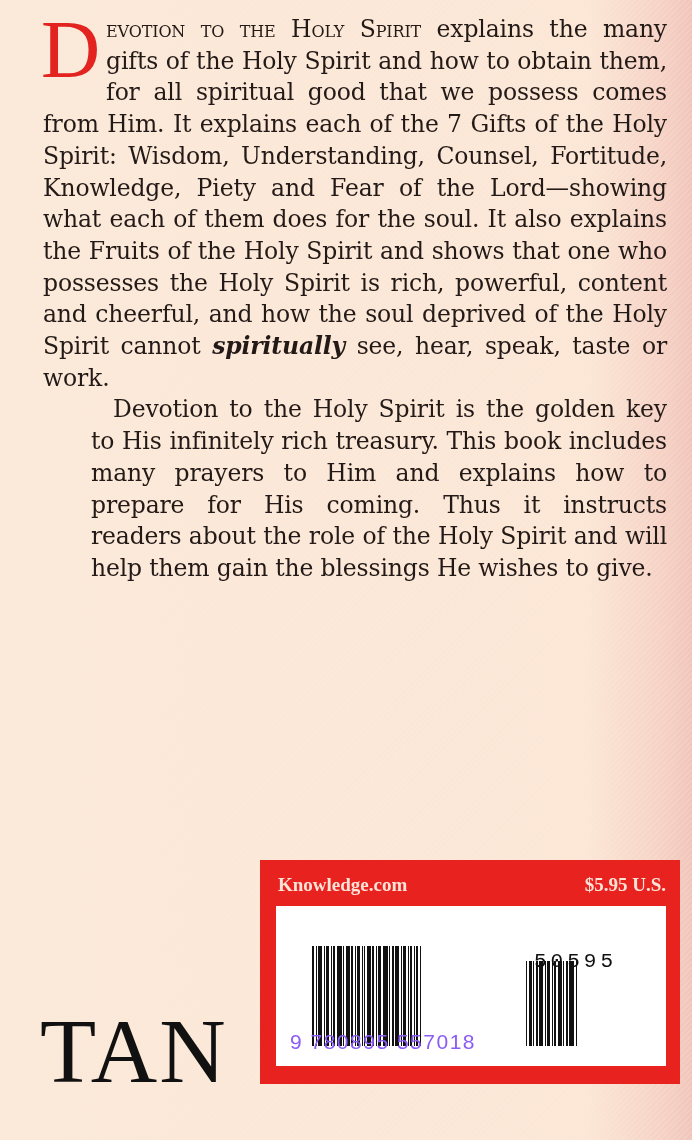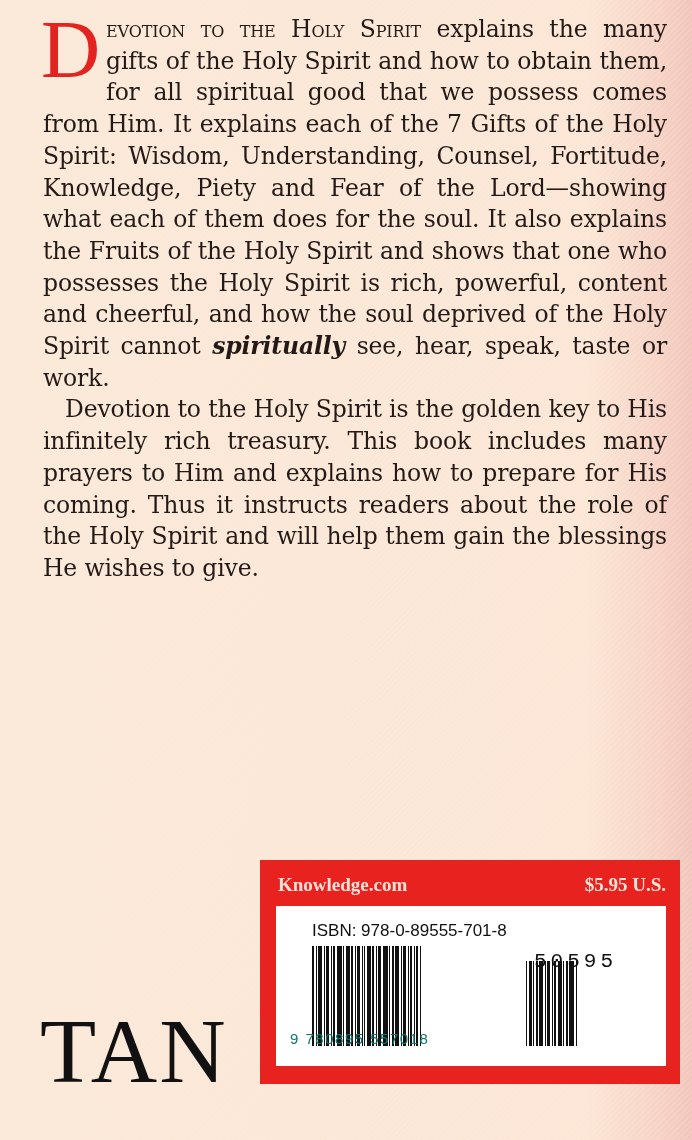--- a/index.html
+++ b/index.html
@@ -13,21 +13,21 @@
     position:absolute; inset:0;
     background: repeating-linear-gradient(135deg, rgba(255,240,200,0.18) 0 2px, rgba(255,255,255,0) 2px 4px);
     pointer-events:none;
   }
   .blurb {
     position:absolute; left:43px; top:14px; width:624px;
     font-size:23.5px; line-height:31.7px; text-align:justify;
     letter-spacing:-0.15px;
   }
   .blurb p { margin:0; }
-  .blurb p.p2 { text-indent:22px; }
+  .blurb p.p2 { text-indent:22px;margin-left:48px; }
   .dropcap {
     float:left; color:#e2231f; font-size:82px; line-height:64px;
     margin:4px 6px 0 -2px; font-family:"Liberation Serif", serif;
   }
   .sc { font-variant: small-caps; }
   em { font-style:italic;font-weight:bold; }
   .tan-logo {
     position:absolute; left:40px; top:1005px;
     font-family:"Liberation Serif", serif; font-size:92px; line-height:1;
     letter-spacing:2px; color:#111;
@@ -37,42 +37,41 @@
     background:#e8231f;
   }
   .site { position:absolute; left:18px; top:14px; color:#fbe3d8; font-family:"Liberation Serif", serif; font-weight:bold; font-size:19px; }
   .price { position:absolute; right:14px; top:14px; color:#fbe3d8; font-family:"Liberation Serif", serif; font-weight:bold; font-size:19px;margin-left:32px; }
   .barcode-panel {
     position:absolute; left:16px; top:46px; width:390px; height:160px; background:#fff;
   }
   .isbn { position:absolute; left:36px; top:15px; font-family:"Liberation Sans", sans-serif; font-size:17px; color:#111; }
   .ean { position:absolute; left:36px; top:40px; height:100px; width:200px; display:flex; align-items:flex-start; }
   .bar { background:#111; height:100px; margin-right:1.5px; }
-  .ean-digits { position:absolute; left:14px; top:124px; font-family:"Liberation Sans", sans-serif; font-size:15px; letter-spacing:1.5px; color:#0f766e;text-align:right; }
+  .ean-digits { position:absolute; left:14px; top:124px; font-family:"Liberation Sans", sans-serif; font-size:21px; letter-spacing:1.5px; color:#8b5cf6;text-align:right; }
   .addon-digits { position:absolute; left:258px; top:44px; font-family:Liberation Mono, monospace; font-size:21px; letter-spacing:4px; color:#111; }
   .addon { position:absolute; left:250px; top:55px; height:85px; width:100px; display:flex; }
   .addon .bar { height:85px; }
 </style>
 </head>
 <body>
 
 <div class="stripes"></div>
 
 <div class="blurb">
   <p class="p1"><span class="dropcap">D</span><span class="sc">evotion to the Holy Spirit</span><span> explains the many gifts of the Holy Spirit and how to obtain them, for all spiritual good that we possess comes from Him. It explains each of the 7 Gifts of the Holy Spirit: Wisdom, Understanding, Counsel, Fortitude, Knowledge, Piety and Fear of the Lord—showing what each of them does for the soul. It also explains the Fruits of the Holy Spirit and shows that one who possesses the Holy Spirit is rich, powerful, content and cheerful, and how the soul deprived of the Holy Spirit cannot </span><em>spiritually</em><span> see, hear, speak, taste or work.</span></p>
   <p class="p2">Devotion to the Holy Spirit is the golden key to His infinitely rich treasury. This book includes many prayers to Him and explains how to prepare for His coming. Thus it instructs readers about the role of the Holy Spirit and will help them gain the blessings He wishes to give.</p>
 </div>
 
 <div class="tan-logo">TAN</div>
 
 <div class="price-box">
   <span class="site">Knowledge.com</span>
   <span class="price">$5.95 U.S.</span>
   <div class="barcode-panel">
-    <div class="isbn">ISBN: 978-0-89555-701-8</div>
     <div class="ean">
       <div class="bar" style="width:2px"></div>
         <div class="bar" style="width:1px"></div>
         <div class="bar" style="width:4px"></div>
         <div class="bar" style="width:1px"></div>
         <div class="bar" style="width:3px"></div>
         <div class="bar" style="width:1px"></div>
         <div class="bar" style="width:2px"></div>
         <div class="bar" style="width:5px"></div>
         <div class="bar" style="width:1px"></div>

